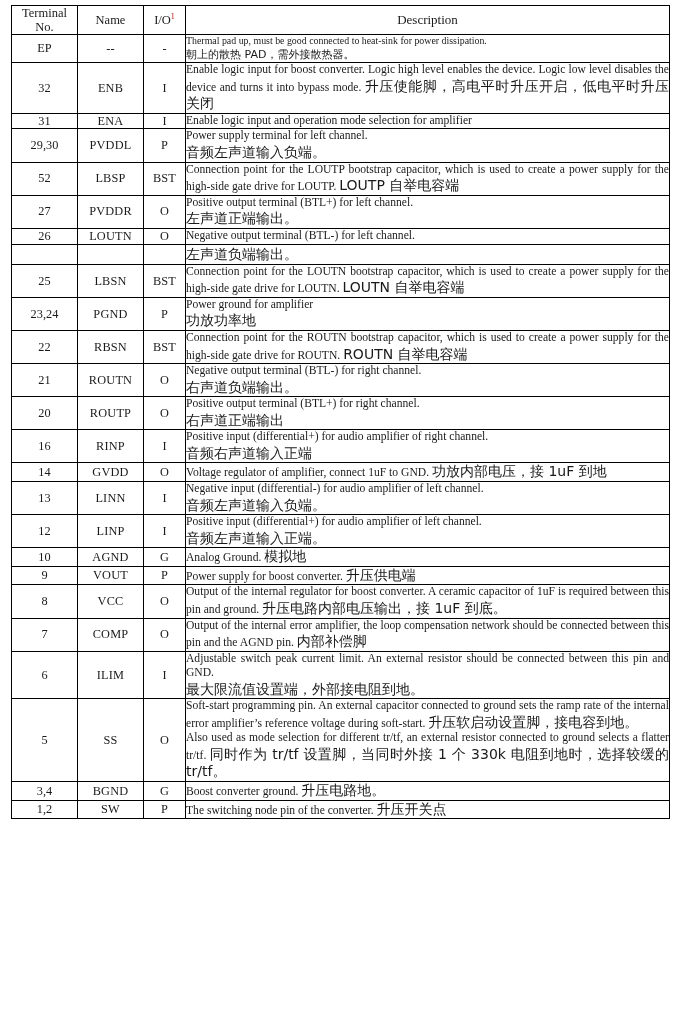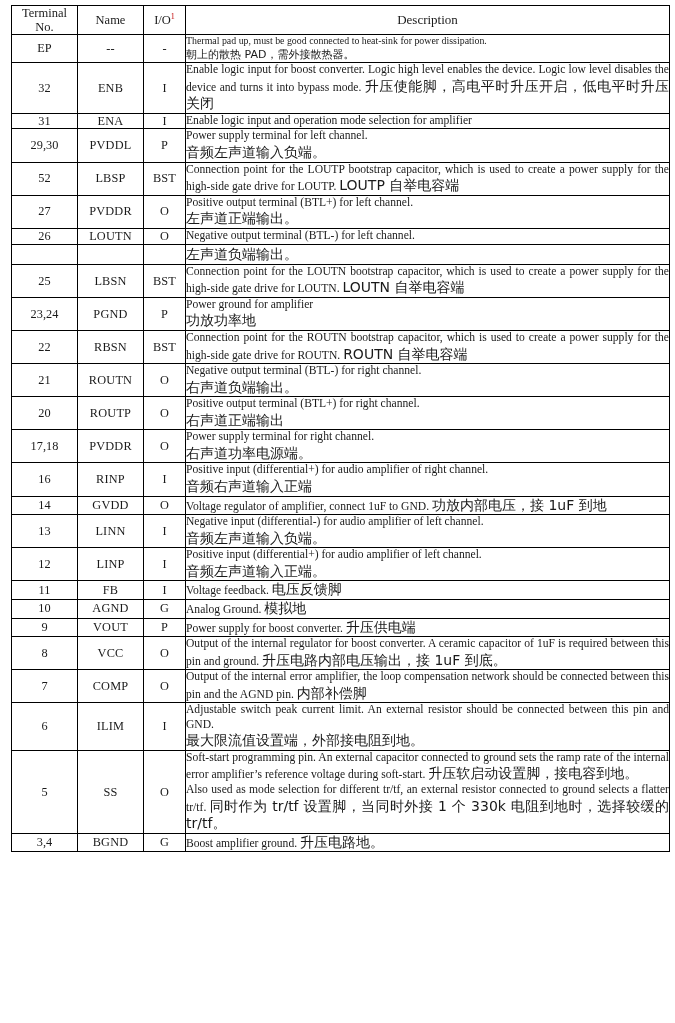--- a/index.html
+++ b/index.html
@@ -248,29 +248,20 @@
         <td class="term">20</td>
         <td class="name">ROUTP</td>
         <td class="io">O</td>
         <td class="desc">
           <p>Positive output terminal (BTL+) for right channel.</p>
           <p class="cn">右声道正端输出</p>
         </td>
       </tr>
 
 
-      <tr>
-        <td class="term">17,18</td>
-        <td class="name">PVDDR</td>
-        <td class="io">O</td>
-        <td class="desc">
-          <p>Power supply terminal for right channel.</p>
-          <p class="cn">右声道功率电源端。</p>
-        </td>
-      </tr>
 
       <tr>
         <td class="term">16</td>
         <td class="name">RINP</td>
         <td class="io">I</td>
         <td class="desc">
           <p>Positive input (differential+) for audio amplifier of right channel.</p>
           <p class="cn">音频右声道输入正端</p>
         </td>
       </tr>
@@ -298,28 +289,20 @@
       <tr>
         <td class="term">12</td>
         <td class="name">LINP</td>
         <td class="io">I</td>
         <td class="desc">
           <p>Positive input (differential+) for audio amplifier of left channel.</p>
           <p class="cn">音频左声道输入正端。</p>
         </td>
       </tr>
 
-      <tr>
-        <td class="term">11</td>
-        <td class="name">FB</td>
-        <td class="io">I</td>
-        <td class="desc">
-          <p><span>Voltage feedback.</span> <span class="cn">电压反馈脚</span></p>
-        </td>
-      </tr>
 
       <tr>
         <td class="term">10</td>
         <td class="name">AGND</td>
         <td class="io">G</td>
         <td class="desc">
           <p><span>Analog Ground.</span> <span class="cn">模拟地</span></p>
         </td>
       </tr>
 
@@ -368,20 +351,28 @@
           <p class="just"><span>Soft-start programming pin. An external capacitor connected to ground sets the ramp rate of the internal error amplifier’s reference voltage during soft-start.</span> <span class="cn">升压软启动设置脚，接电容到地。</span></p>
           <p class="just"><span>Also used as mode selection for different tr/tf, an external resistor connected to ground selects a flatter tr/tf.</span> <span class="cn">同时作为 tr/tf 设置脚，当同时外接 1 个 330k 电阻到地时，选择较缓的 tr/tf。</span></p>
         </td>
       </tr>
 
       <tr>
         <td class="term">3,4</td>
         <td class="name">BGND</td>
         <td class="io">G</td>
         <td class="desc">
-          <p><span>Boost amplifier ground.</span> <span class="cn">升压电路地。</span></p>
-        </td>
-      </tr>
-
+          <p><span>Boost converter ground.</span> <span class="cn">升压电路地。</span></p>
+        </td>
+      </tr>
+
+      <tr>
+        <td class="term">1,2</td>
+        <td class="name">SW</td>
+        <td class="io">P</td>
+        <td class="desc">
+          <p><span>The switching node pin of the converter.</span> <span class="cn">升压开关点</span></p>
+        </td>
+      </tr>
 
     </tbody>
   </table>
 </div>
 
 </body></html>

